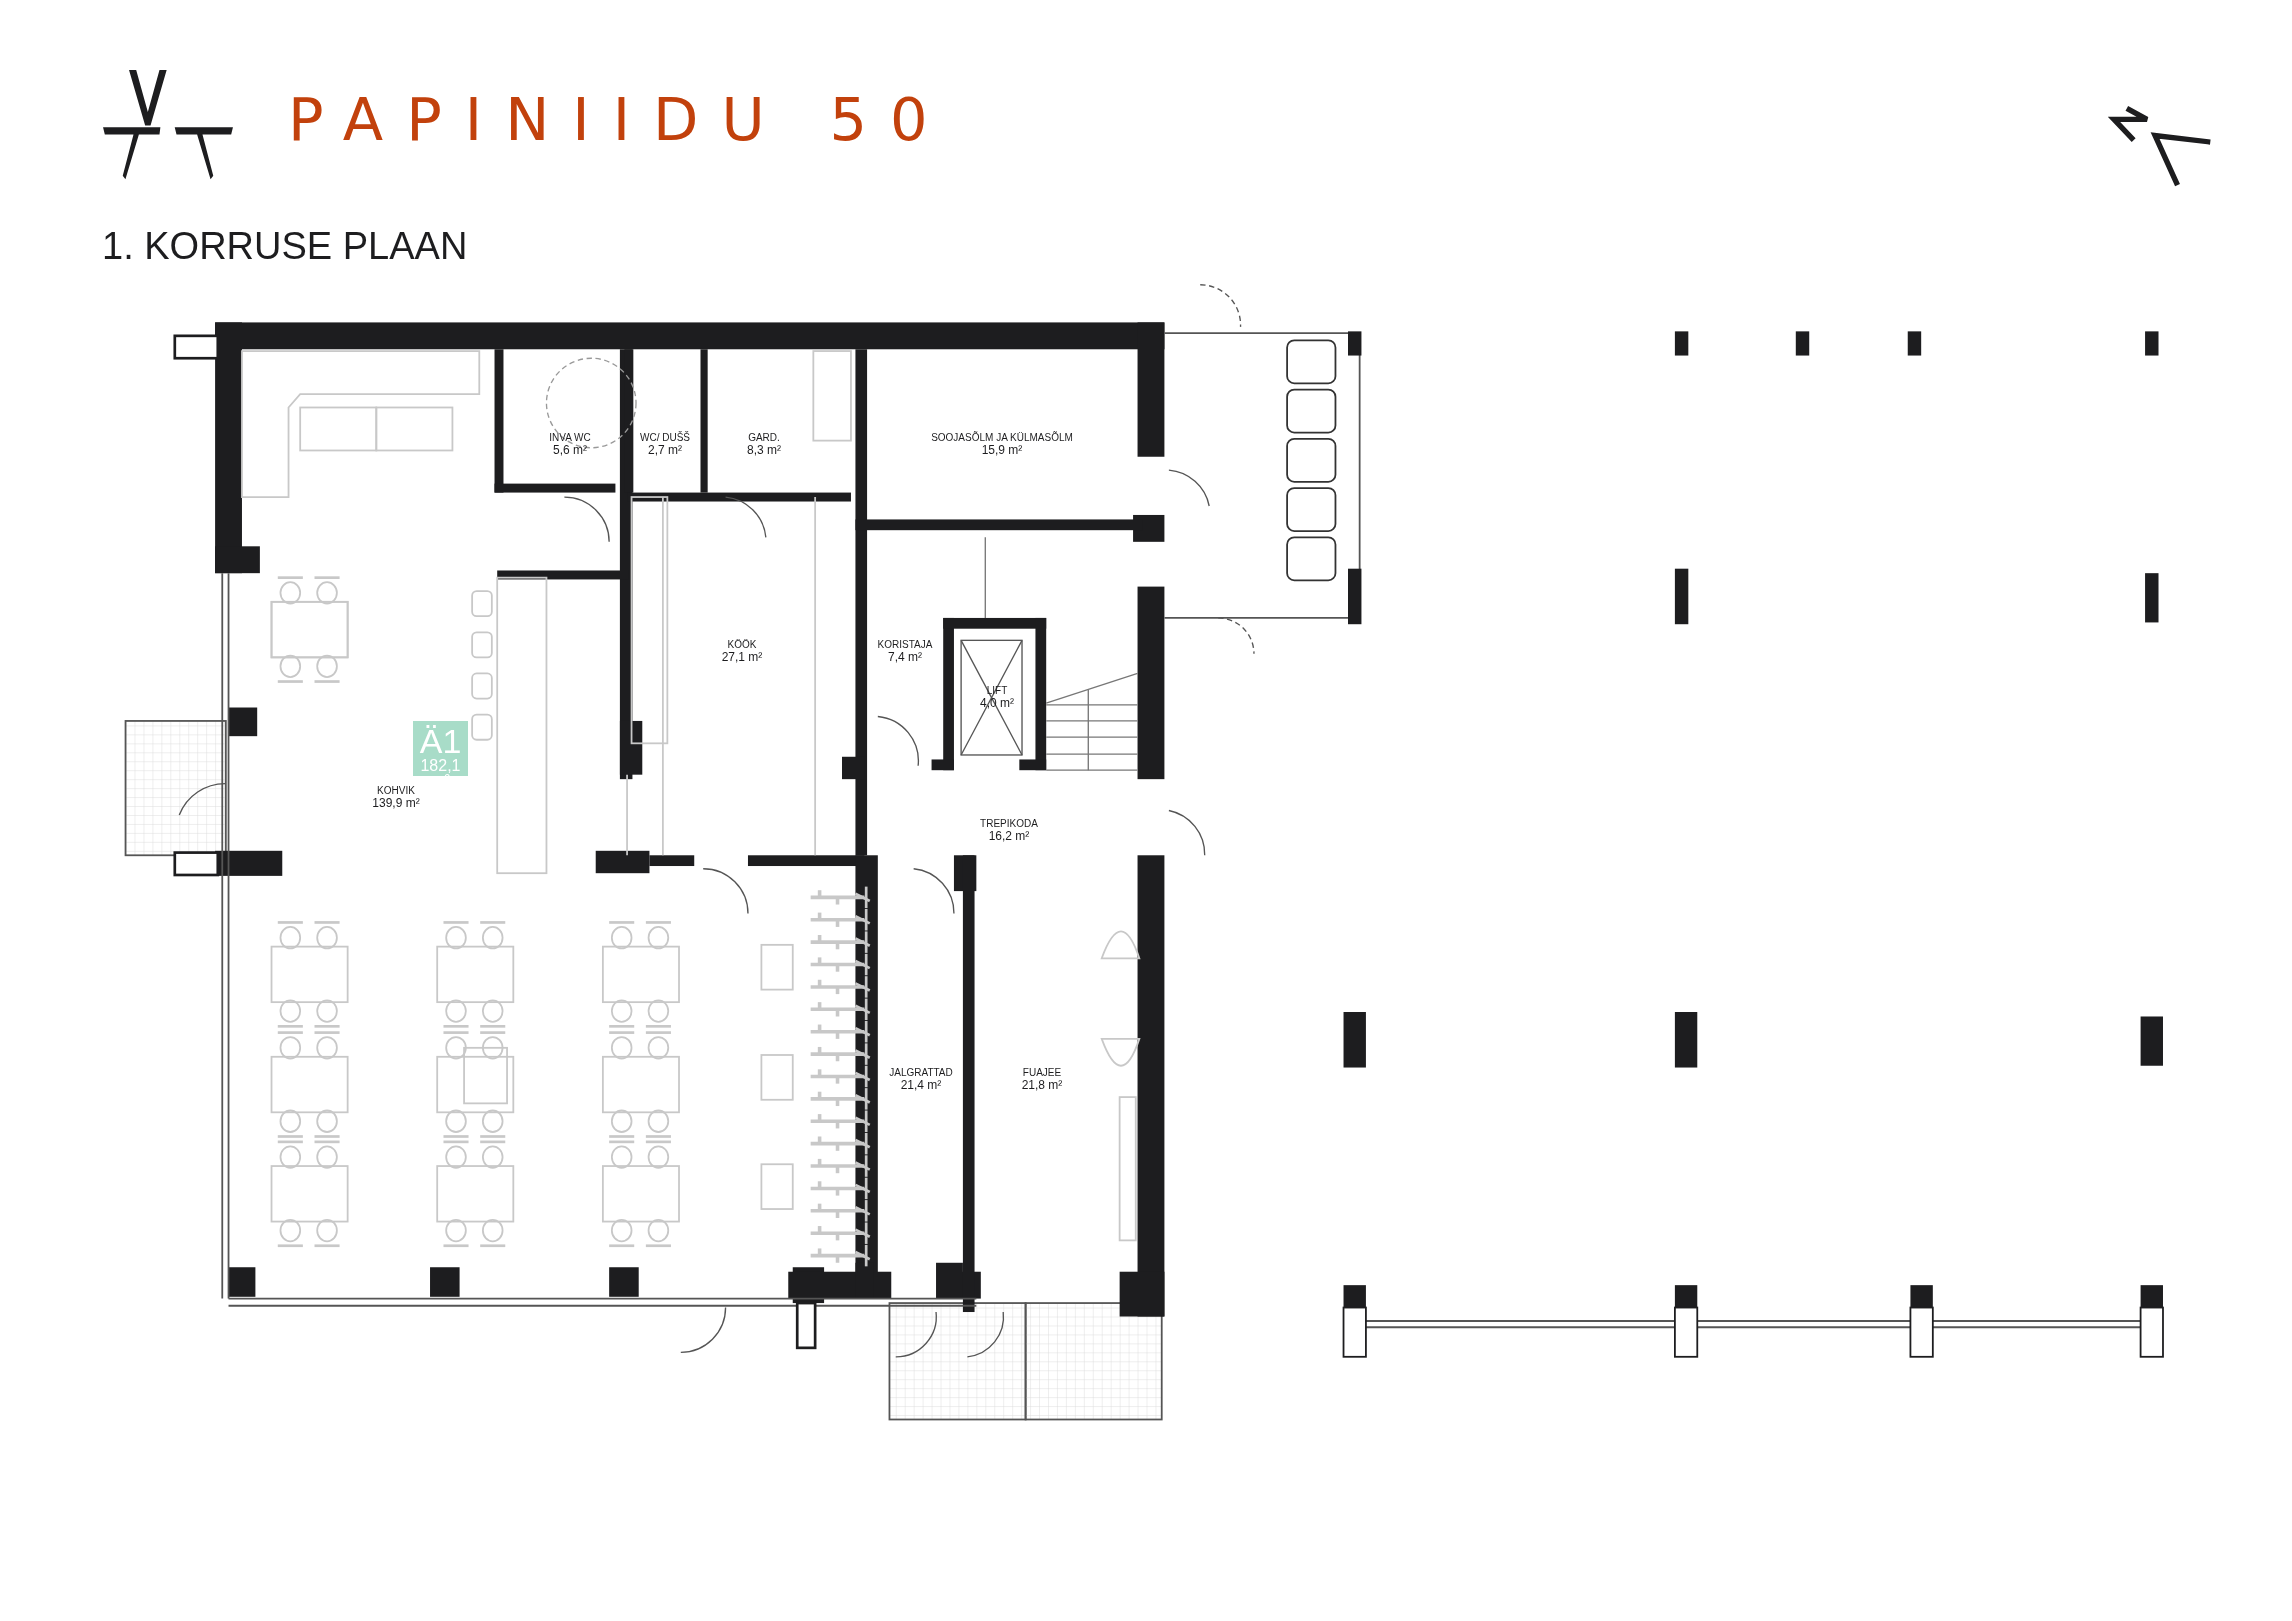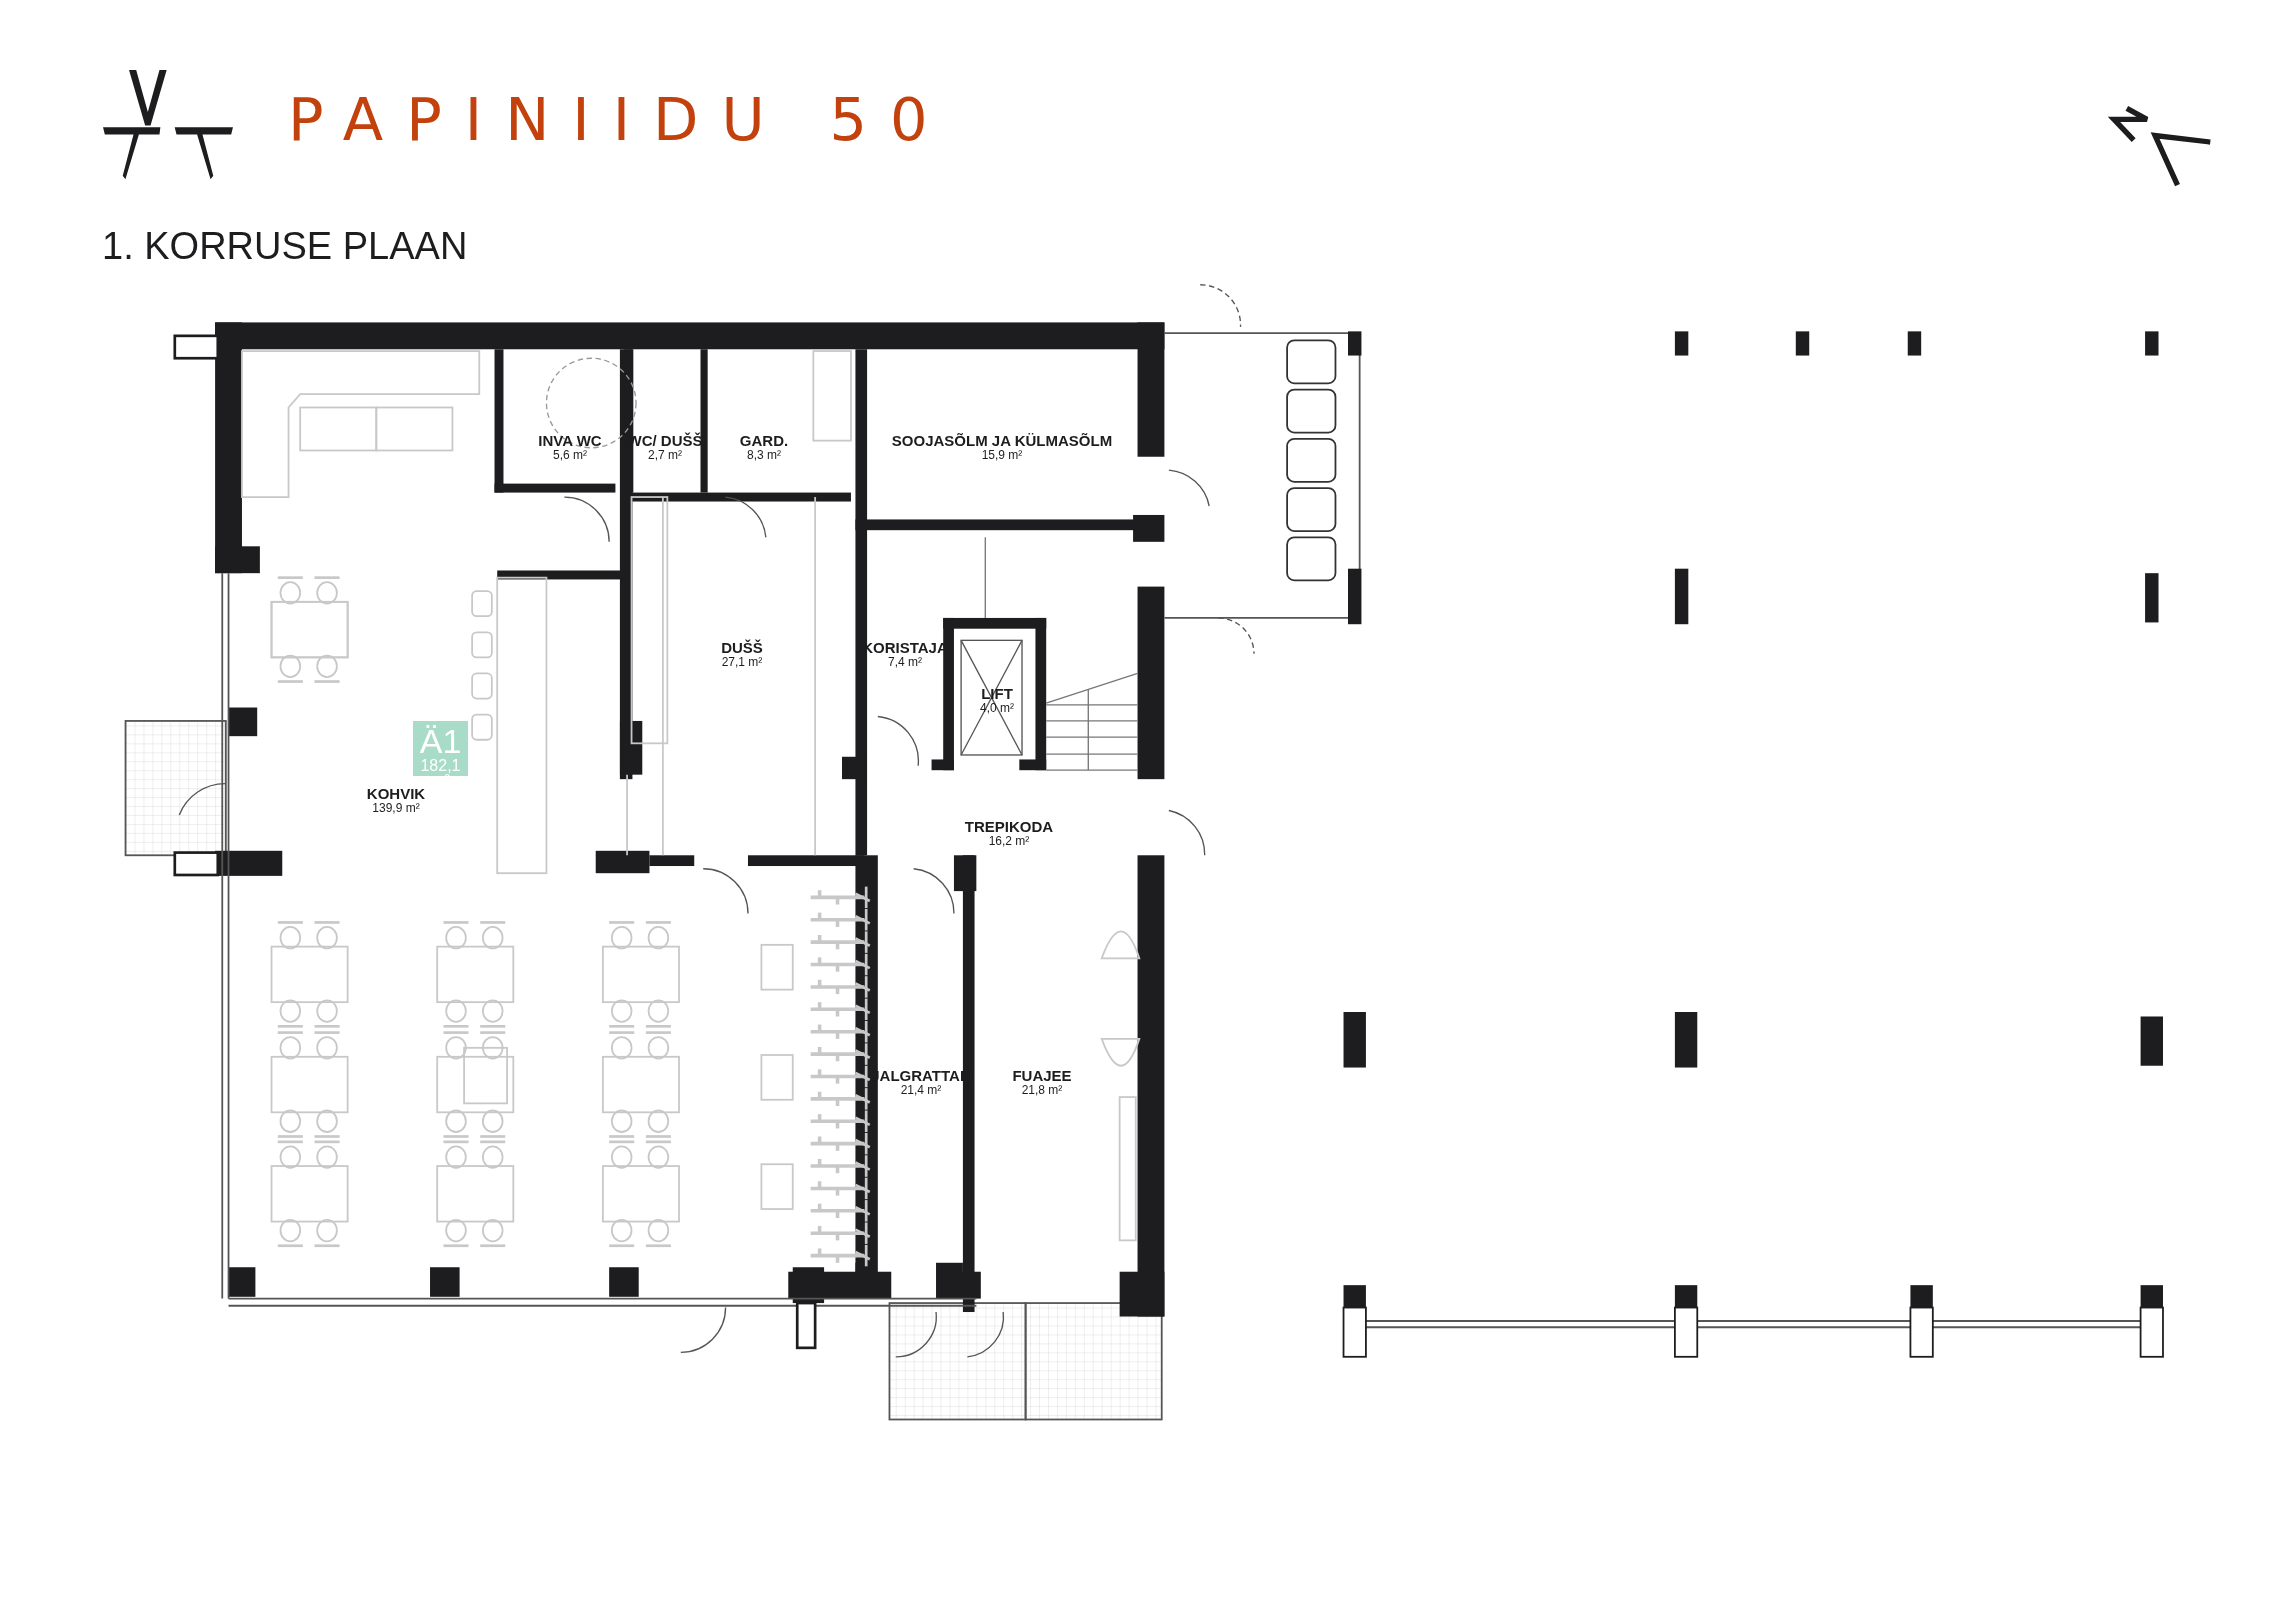--- a/index.html
+++ b/index.html
@@ -3,21 +3,21 @@
 <meta charset="utf-8">
 <style>
   html, body { margin: 0; padding: 0; background: #ffffff; }
   body { width: 2293px; height: 1621px; position: relative; overflow: hidden; font-family: "Liberation Sans", sans-serif; color: #1d1d1f; }
   .header-logo { position: absolute; left: 103px; top: 70px; width: 130px; height: 112px; }
   .brand-title { position: absolute; left: 288px; top: 90px; font-family: "DejaVu Sans", sans-serif; font-size: 59px; letter-spacing: 23px; font-weight: 400; color: #c2410c; line-height: 1; }
   .plan-subtitle { position: absolute; left: 102px; top: 215px; font-size: 38px; color: #1d1d1f; line-height: 1; margin-top: 12px; }
   .north-arrow { position: absolute; left: 2105px; top: 90px; width: 125px; height: 107px; }
   .plan-svg { position: absolute; left: 0; top: 0; width: 2293px; height: 1621px; }
   .room-label { position: absolute; text-align: center; transform: translateX(-50%); line-height: 1.15; white-space: nowrap; }
-  .room-name { font-size: 15px; font-weight: 700; color: #1d1d1f; display: block; }
+  .room-name { font-size: 10px; font-weight: 400; color: #1d1d1f; display: block; }
   .room-area { font-size: 12px; color: #1d1d1f; display: block; }
   .unit-badge { position: absolute; left: 368px; top: 721px; width: 56px; width: 55px; height: 55px; background: #a8dcc8; color: #ffffff; text-align: center; margin-left: 45px; }
   .unit-code { display: block; font-size: 34px; line-height: 36px; margin-top: 1.8px; }
   .unit-area { display: block; font-size: 16px; line-height: 14.3px; }
 </style>
 </head>
 <body>
 
 <svg class="header-logo" viewBox="0 0 145 125">
   <g fill="#1d1d1f">
@@ -280,21 +280,21 @@
 </div>
 <div class="room-label" style="left:764px; top:432px;">
   <span class="room-name">GARD.</span>
     <span class="room-area">8,3 m²</span>
 </div>
 <div class="room-label" style="left:1002px; top:432px;">
   <span class="room-name">SOOJASÕLM JA KÜLMASÕLM</span>
     <span class="room-area">15,9 m²</span>
 </div>
 <div class="room-label" style="left:742px; top:639px;">
-  <span class="room-name">DUŠŠ</span>
+  <span class="room-name">KÖÖK</span>
     <span class="room-area">27,1 m²</span>
 </div>
 <div class="room-label" style="left:905px; top:639px;">
   <span class="room-name">KORISTAJA</span>
     <span class="room-area">7,4 m²</span>
 </div>
 <div class="room-label" style="left:997px; top:685px;">
   <span class="room-name">LIFT</span>
     <span class="room-area">4,0 m²</span>
 </div>

